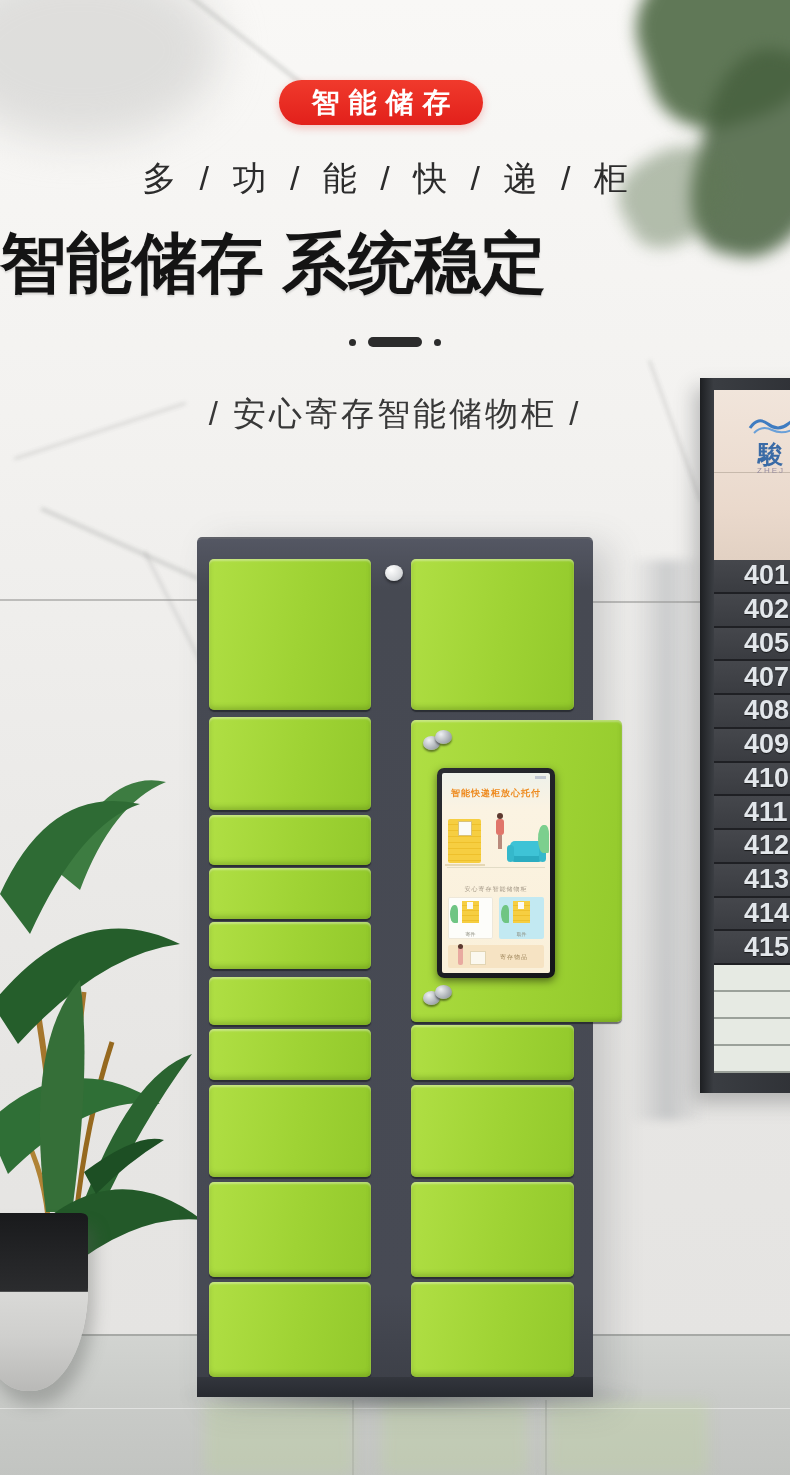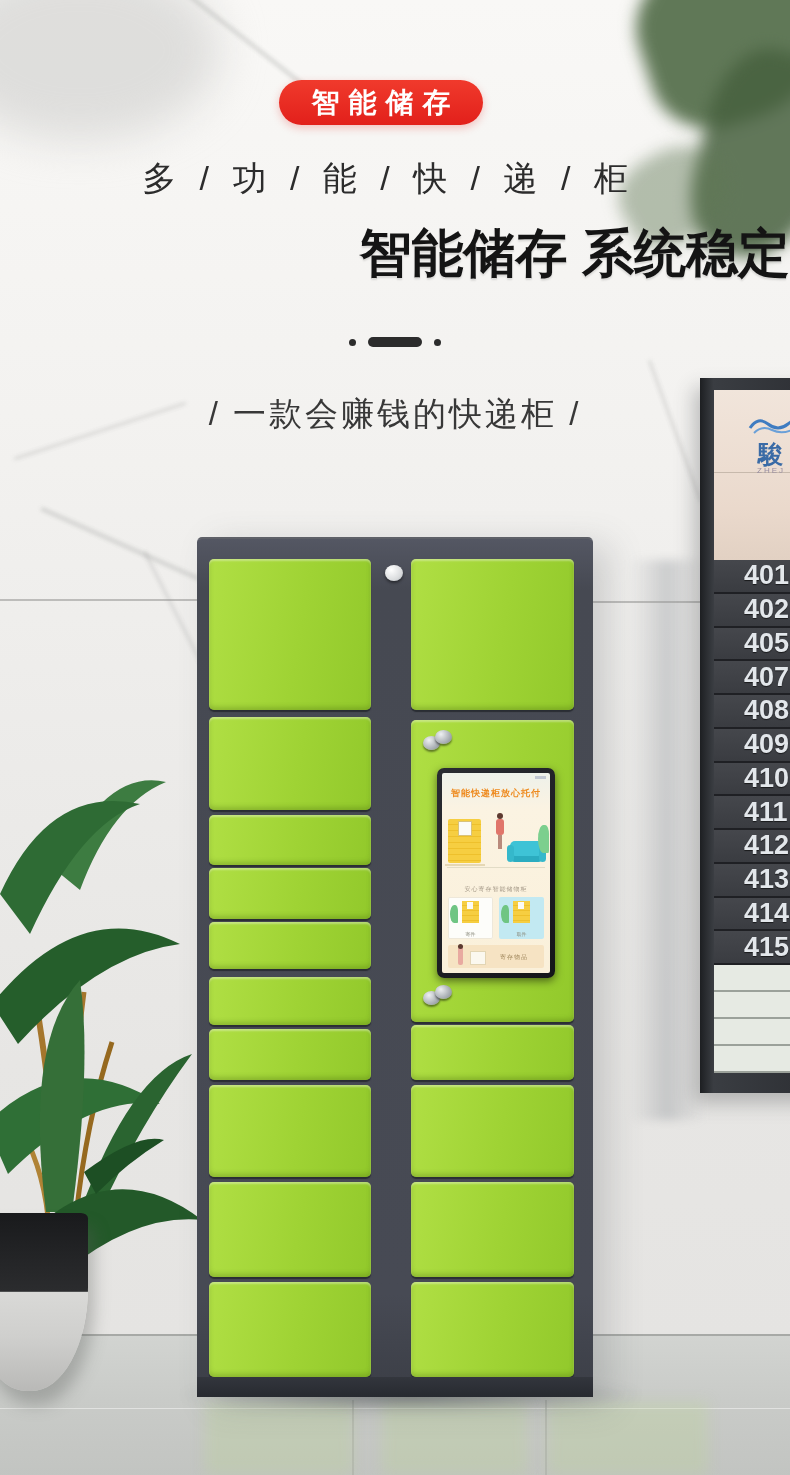--- a/index.html
+++ b/index.html
@@ -27,22 +27,22 @@
   
   .blurleaf{position:absolute;filter:blur(8px);border-radius:45% 55% 60% 40%;}
 
   
   .badge{position:absolute;left:279px;top:80px;width:204px;height:45px;border-radius:23px;
     background:linear-gradient(180deg,#f03a2c,#e2201b);display:flex;align-items:center;justify-content:center;
     color:#fff;font-size:28px;font-weight:bold;letter-spacing:9px;text-indent:9px;
     box-shadow:0 3px 8px rgba(226,32,27,.25);}
   .tagline{position:absolute;left:0;top:156px;width:777px;text-align:center;
     font-size:34px;color:#2c2c2c;font-weight:500;letter-spacing:7px;}
-  .big-title{position:absolute;left:0;top:219px;width:790px;text-align:right;
-    font-size:52px;font-weight:900;color:#141414;letter-spacing:0px;
+  .big-title{position:absolute;left:0;top:219px;width:790px;text-align:left;
+    font-size:66px;font-weight:900;color:#141414;letter-spacing:0px;
     text-shadow:0 2px 2px rgba(0,0,0,.12);}
   .divider{position:absolute;left:0;top:337px;width:790px;display:flex;align-items:center;justify-content:center;gap:12px;}
   .divider .dot{width:7px;height:7px;border-radius:50%;background:#2c2c2c;}
   .divider .bar{width:54px;height:10px;border-radius:5px;background:#2c2c2c;}
   .subtitle{position:absolute;left:0;top:392px;width:790px;text-align:center;
     font-size:33px;color:#383838;font-weight:500;letter-spacing:3px;}
 
   
   .locker{position:absolute;left:197px;top:537px;width:396px;height:858px;
     background:linear-gradient(180deg,#545763 0%,#464952 6%,#474a54 88%,#3b3e46 100%);
@@ -158,21 +158,21 @@
   <div class="badge">
     <span>智能储存</span>
   </div>
   <div class="tagline">多 / 功 / 能 / 快 / 递 / 柜</div>
   <div class="big-title">智能储存 系统稳定</div>
   <div class="divider">
     <span class="dot"></span>
     <span class="bar"></span>
     <span class="dot"></span>
   </div>
-  <div class="subtitle">/ 一款会赚钱的快递柜 /</div>
+  <div class="subtitle">/ 安心寄存智能储物柜 /</div>
 
   <svg class="plant-svg" viewBox="0 0 244 660" xmlns="http://www.w3.org/2000/svg">
     <path d="M72,475 Q64,350 46,248" stroke="#a5762c" stroke-width="6" fill="none"></path>
     <path d="M88,475 Q98,380 124,300" stroke="#96691f" stroke-width="5" fill="none"></path>
     <path d="M60,475 Q54,420 28,378" stroke="#b08335" stroke-width="5" fill="none"></path>
     <path d="M80,475 Q82,360 96,250" stroke="#a5762c" stroke-width="5" fill="none"></path>
     <path d="M70,130 Q116,26 178,40 Q124,62 92,148 Z" fill="#3d7c41"></path>
     <path d="M12,152 Q62,42 152,62 Q92,82 42,192 Z" fill="#2e6b34"></path>
     <path d="M4,262 Q92,152 192,202 Q112,212 30,302 Z" fill="#255e2b"></path>
     <path d="M-2,382 Q80,302 172,362 Q100,352 20,432 Z" fill="#2f6f36"></path>
@@ -231,21 +231,21 @@
       <div class="door" style="top:438px;height:48px;"></div>
       <div class="door" style="top:490px;height:51px;"></div>
       <div class="door" style="top:546px;height:92px;"></div>
       <div class="door" style="top:643px;height:95px;"></div>
       <div class="door" style="top:743px;height:95px;"></div>
     </div>
 
     <div class="col col-right">
       <div class="door" style="top:20px;height:151px;"></div>
 
-      <div class="door" style="top:181px;height:302px;">
+      <div class="door" style="top:181px;height:302px;padding-left:48px;">
         <div class="knobs" style="top:10px;">
           <div class="knob k1"></div>
           <div class="knob k2"></div>
         </div>
         <div class="knobs" style="top:265px;">
           <div class="knob k1"></div>
           <div class="knob k2"></div>
         </div>
 
         <div class="screen">

